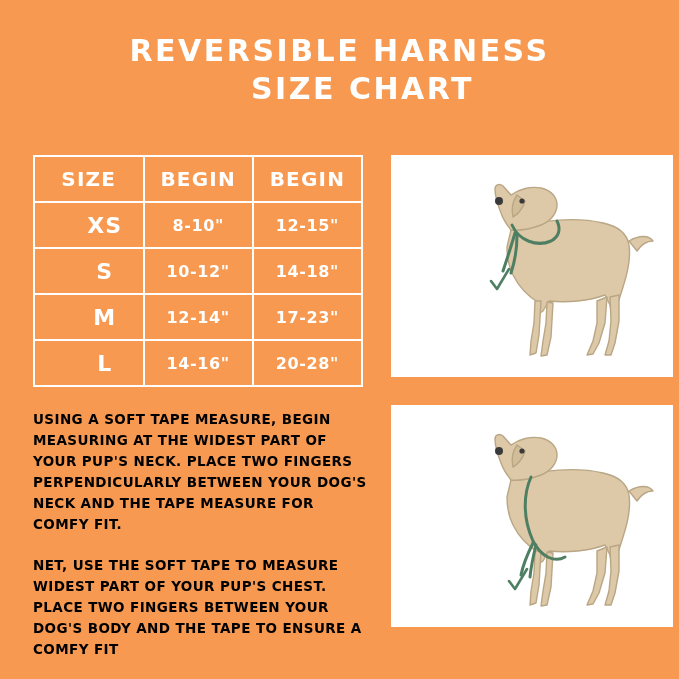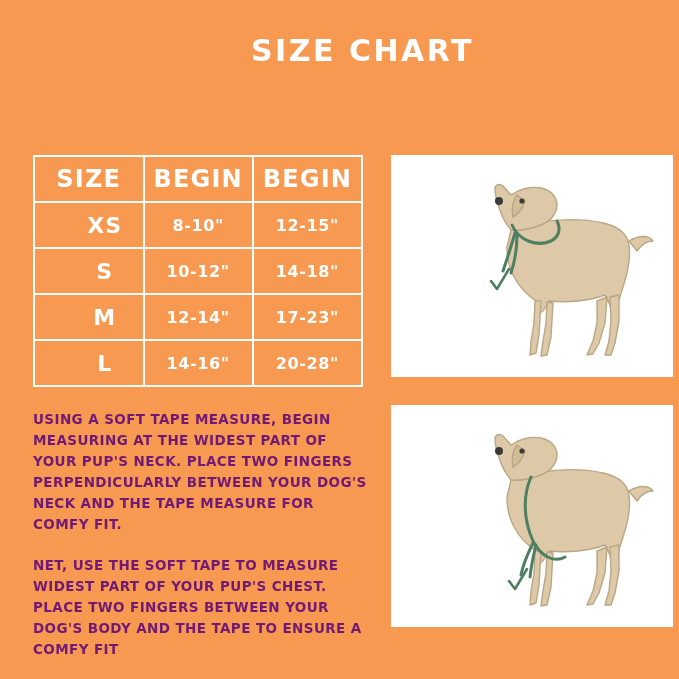--- a/index.html
+++ b/index.html
@@ -65,42 +65,42 @@
     color: #ffffff;
     text-align: center;
     font-family: "DejaVu Sans", sans-serif;
     font-weight: bold;
     letter-spacing: 1.2px;
     padding: 0;
     height: 44px;
     vertical-align: middle;
   }
   table.size-table th {
-    font-size: 24px;
+    font-size: 20px;
     margin-left: 26px;
   }
   table.size-table td.size-cell {
     font-size: 22px;
     padding-left: 32px;
   }
   table.size-table td.meas-cell {
     font-size: 16px;
     letter-spacing: 0.6px;
   }
   table.size-table col.c1 { width: 33.4%; }
   table.size-table col.c2 { width: 33.3%; }
   table.size-table col.c3 { width: 33.3%; }
 
   
   .notes {
     margin-top: 22px;
     width: 340px;
   }
   .note {
-    color: #701a75;
+    color: #000000;
     font-family: "DejaVu Sans", sans-serif;
     font-weight: bold;
     font-size: 13.5px;
     line-height: 21px;
     letter-spacing: 0.4px;
     text-transform: uppercase;
   }
   .note + .note {
     margin-top: 20px;
   }
@@ -121,20 +121,21 @@
     width: 100%;
     height: 100%;
   }
 </style>
 </head>
 <body>
 
 <div class="page">
 
   <div class="title-block">
+    <div class="title-line title-line-1">REVERSIBLE HARNESS</div>
     <div class="title-line title-line-2">SIZE CHART</div>
   </div>
 
   <div class="content">
     <div class="cols">
 
       <div class="left-col">
 
         <table class="size-table">
           <colgroup>

